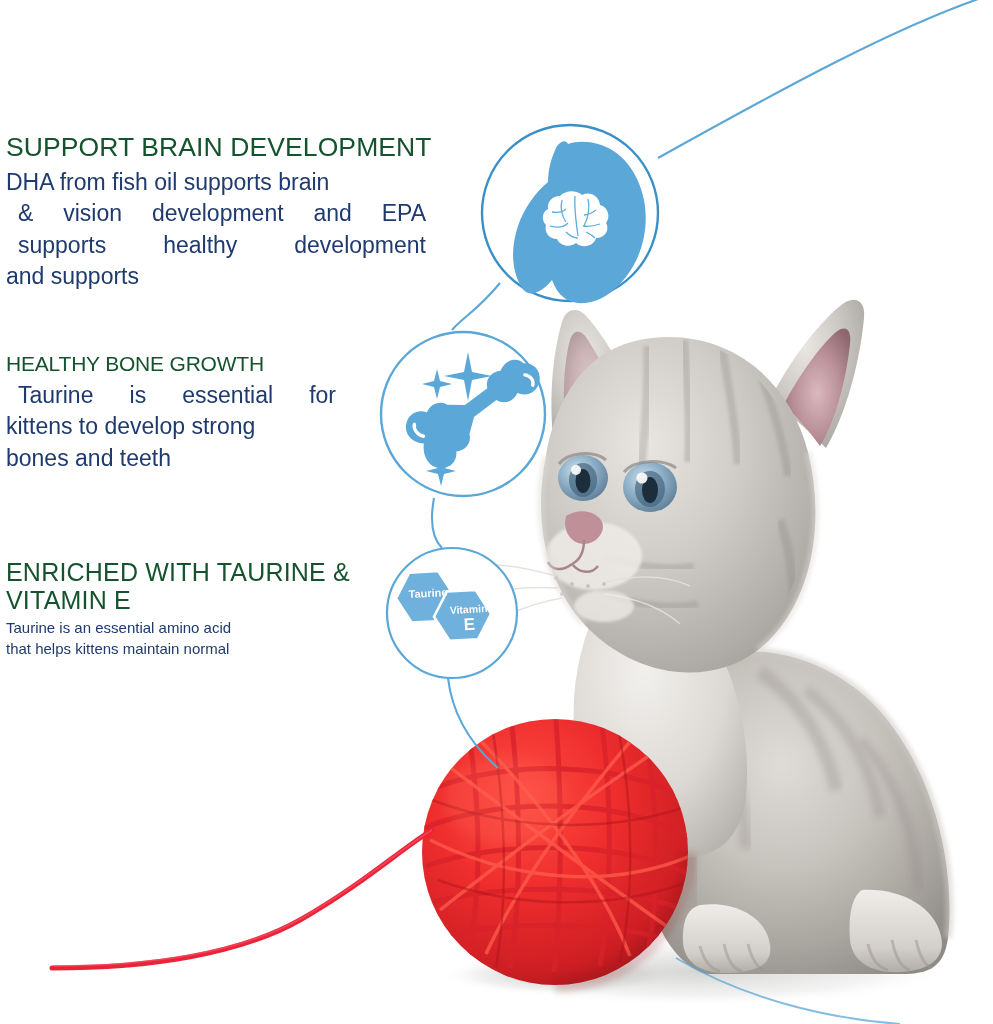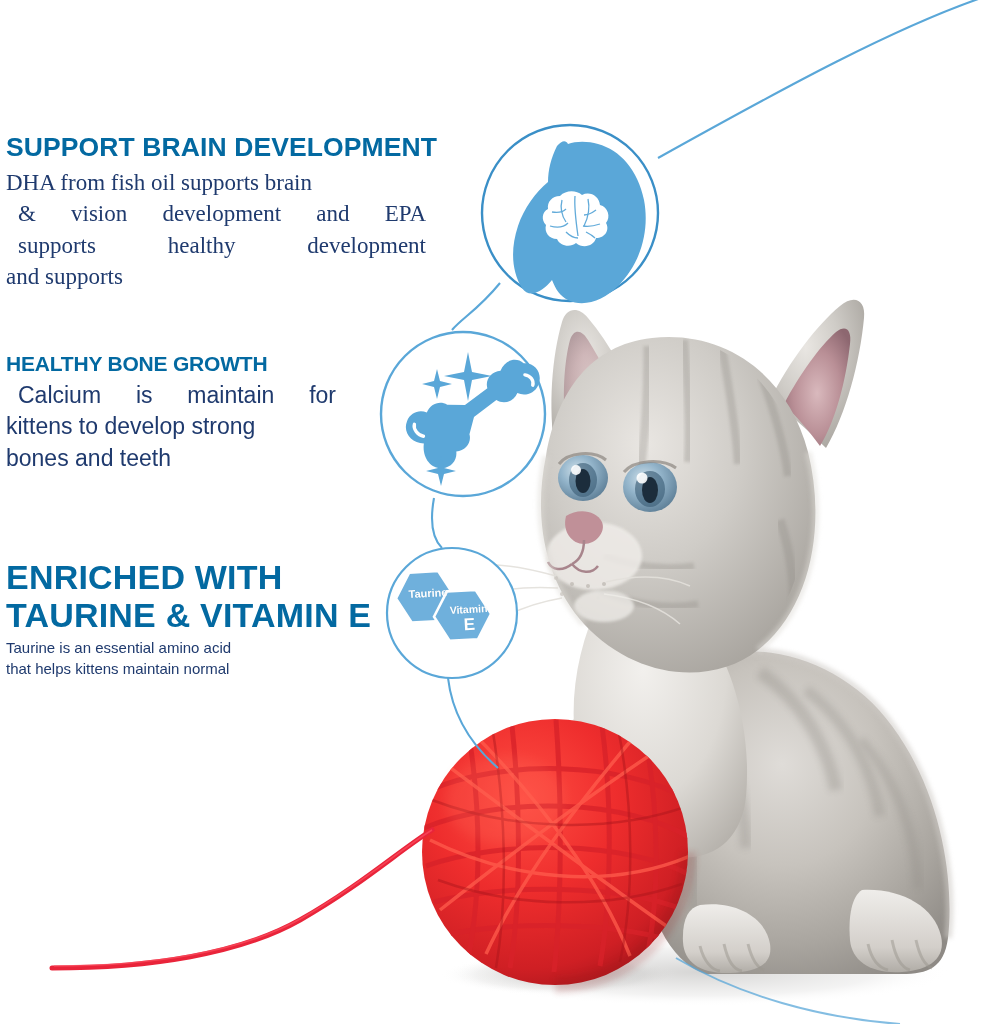--- a/index.html
+++ b/index.html
@@ -18,39 +18,39 @@
 
   
   .text-col{position:absolute;left:0;top:0;width:470px;height:1024px;}
 
   .block{position:absolute;left:6px;}
   .block.b1{top:133px;width:480px;}
   .block.b2{top:352px;width:375px;}
   .block.b3{top:558px;width:382px;}
 
   .heading{
-    color:#0369a1;
+    color:#14532d;
     font-size:26.5px;
     line-height:1.12;
-    font-weight:700;
+    font-weight:400;
     letter-spacing:0.1px;
     margin:0 0 4px 0;
     white-space:nowrap;
   }
   .block.b2 .heading{font-size:21px;letter-spacing:-0.2px;}
-  .block.b3 .heading{font-size:34px;white-space:normal;letter-spacing:0.2px;}
+  .block.b3 .heading{font-size:25px;white-space:normal;letter-spacing:0.2px;}
 
   .body{
     color:#1f3a6e;
     font-size:23px;
     line-height:1.37;
     font-weight:400;
     margin:0;
   }
-  .block.b1 .body{width:420px;text-align:justify;font-family:Liberation Serif, serif;}
+  .block.b1 .body{width:420px;text-align:justify;}
   .block.b2 .body{width:330px;text-align:justify;}
   .block.b3 .body{width:378px;font-size:15px;line-height:1.38;text-align:justify;}
   .body .ln{display:block;}
   .body .ln.j{text-align:justify;text-align-last:justify;margin-left:12px;}
 
   
   .hex-label{
     position:absolute;color:#ffffff;font-weight:700;
     text-align:center;line-height:1.0;
     text-shadow:0 0 1px rgba(0,0,0,.10);
@@ -398,21 +398,21 @@
         <span class="ln">DHA from fish oil supports brain</span>
         <span class="ln j">&amp; vision development and EPA</span>
         <span class="ln j">supports healthy development</span>
         <span class="ln">and supports</span>
       </p>
     </div>
 
     <div class="block b2">
       <h2 class="heading">HEALTHY BONE GROWTH</h2>
       <p class="body">
-        <span class="ln j">Calcium is maintain for</span>
+        <span class="ln j">Taurine is essential for</span>
         <span class="ln">kittens to develop strong</span>
         <span class="ln">bones and teeth</span>
       </p>
     </div>
 
     <div class="block b3">
       <h2 class="heading">
         <span class="ln">ENRICHED  WITH  TAURINE</span>
         <span class="ln">&amp; VITAMIN E</span>
       </h2>

